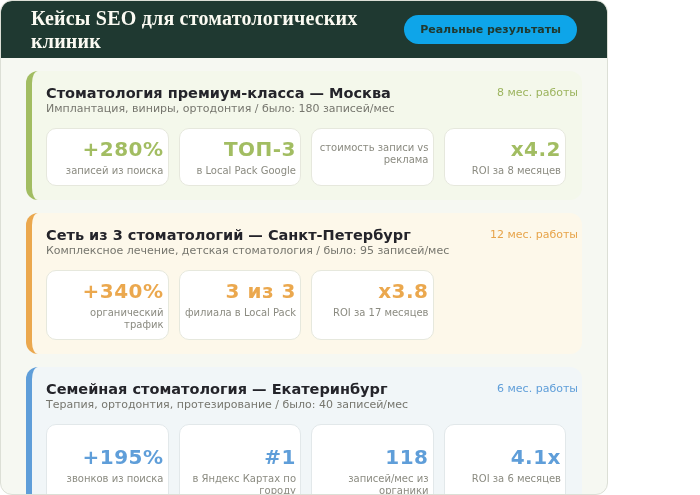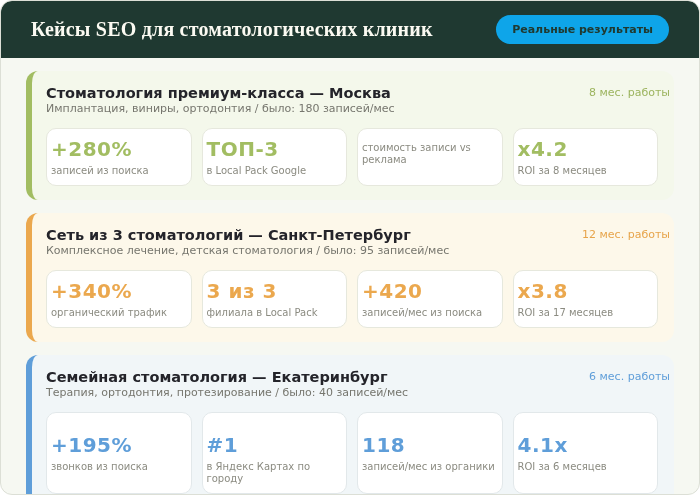--- a/index.html
+++ b/index.html
@@ -1,18 +1,18 @@
 <!DOCTYPE html>
 <html lang="ru"><head>
 <meta charset="utf-8">
 <style>
   html,body{margin:0;padding:0;background:#fff;}
   body{width:700px;height:495px;font-family:"DejaVu Sans","Liberation Sans",sans-serif;}
   .frame{
-    position:relative;box-sizing:border-box;width:700px;height:495px;
+    position:relative;box-sizing:border-box;width:608px;height:495px;
     background:#f6f8f2;border:1px solid #dcdfd6;border-radius:12px;overflow:hidden;
   }
   .header{
     height:57px;background:#1f3931;border-radius:11px 11px 0 0;
     display:flex;align-items:center;justify-content:space-between;padding:0 30px;
   }
   .header-title{
     font-family:"Liberation Serif","DejaVu Serif",serif;font-weight:bold;
     font-size:20px;color:#fbfaf2;letter-spacing:.2px;
   }
@@ -30,21 +30,21 @@
   .card--blue{background:#f1f6f8;border-left-color:#5f9ed9;}
   .card-title{font-size:14.5px;font-weight:bold;color:#24242a;line-height:1.25;}
   .card-subtitle{font-size:11px;color:#76766e;}
   .card-duration{position:absolute;top:15px;right:4px;font-size:11px;}
   .card--green .card-duration{color:#9cb45e;}
   .card--orange .card-duration{color:#e7a44a;margin-left:43px;}
   .card--blue .card-duration{color:#5f9ed9;}
   .stats{display:grid;grid-template-columns:repeat(4,1fr);gap:10px;margin-top:13px;}
   .stat{
     background:#ffffff;border:1px solid #e6e8dd;border-radius:10px;
-    text-align:left;padding:9px 4px 8px;min-height:36px;
+    text-align:right;padding:9px 4px 8px;min-height:36px;
   }
   .card--blue .stat{border-color:#e2e8ea;}
   .stat-value{font-size:20px;font-weight:bold;letter-spacing:.5px;line-height:1.15;}
   .card--green .stat-value{color:#a2bd62;}
   .card--orange .stat-value{color:#eba84e;}
   .card--blue .stat-value{color:#5f9ed9;margin-top:12px;}
   .stat-label{font-size:10px;color:#8b8b81;margin-top:4px;line-height:1.2;}
 </style>
 </head>
 <body>
@@ -88,24 +88,20 @@
       <div class="stats">
         <div class="stat">
           <div class="stat-value">+340%</div>
           <div class="stat-label">органический трафик</div>
         </div>
         <div class="stat">
           <div class="stat-value">3 из 3</div>
           <div class="stat-label">филиала в Local Pack</div>
         </div>
         <div class="stat">
-          <div class="stat-value">+420</div>
-          <div class="stat-label">записей/мес из поиска</div>
-        </div>
-        <div class="stat">
           <div class="stat-value">x3.8</div>
           <div class="stat-label">ROI за 17 месяцев</div>
         </div>
       </div>
     </section>
 
     <section class="card card--blue">
       <div class="card-title">Семейная стоматология — Екатеринбург</div>
       <div class="card-subtitle">Терапия, ортодонтия, протезирование / было: 40 записей/мес</div>
       <div class="card-duration">6 мес. работы</div>

